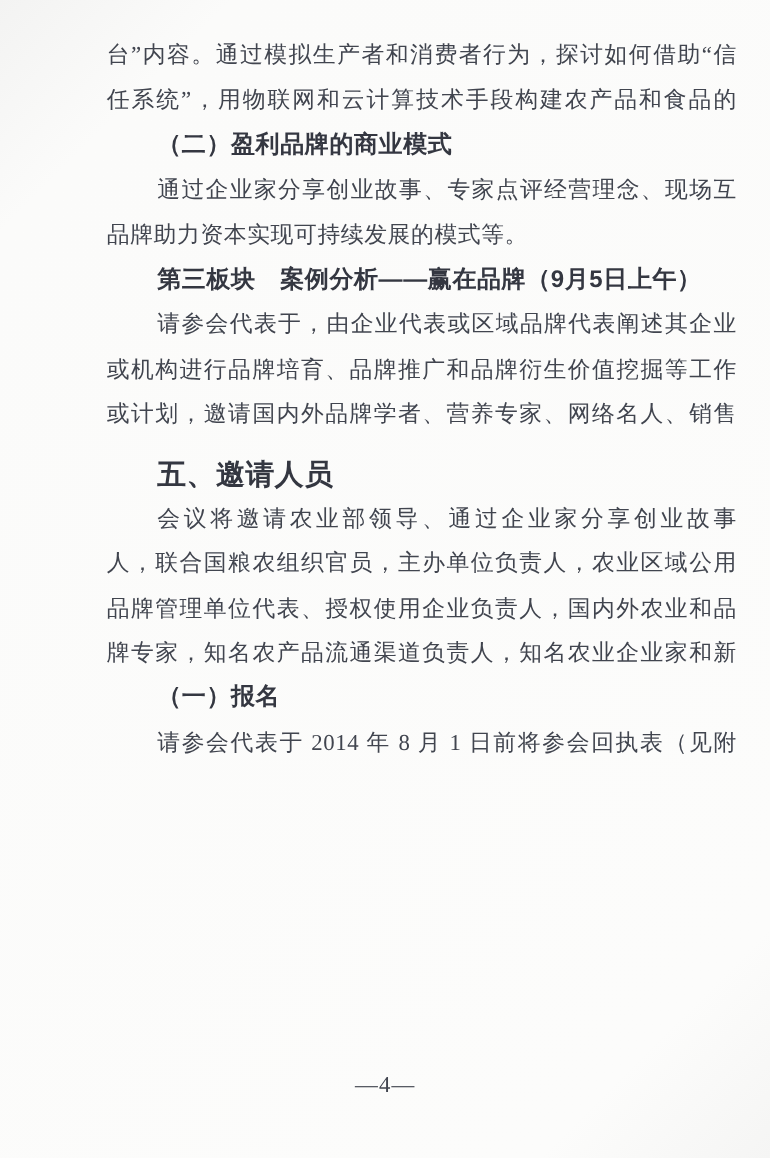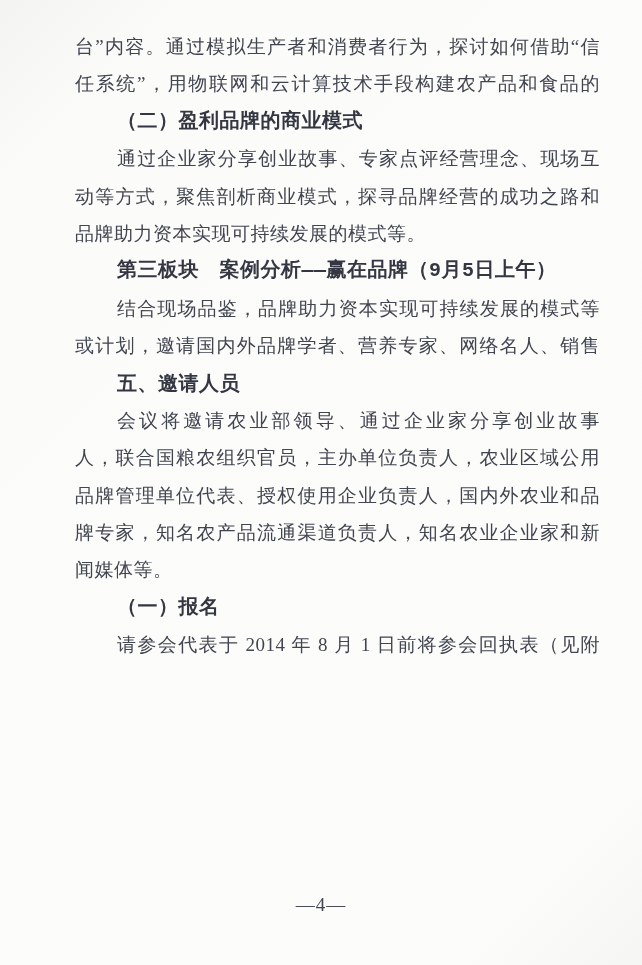--- a/index.html
+++ b/index.html
@@ -14,21 +14,21 @@
     font-family: "Liberation Serif", serif;
     overflow: hidden;
   }
   .page {
     position: absolute;
     inset: 0;
     background: linear-gradient(135deg, #f3f3f2 0%, #fbfbfa 12%, #fcfcfb 88%, #f5f5f4 100%);
   }
   .content {
     position: absolute;
-    left: 75px;
+    left: 89px;
     top: 28px;
     width: 525px;
   }
   .line {
     height: 37.4px;
     line-height: 37.4px;
     font-size: 19px;
     color: #41454f;
     letter-spacing: 0.5px;
   }
@@ -37,27 +37,28 @@
     text-align-last: justify;
     text-justify: inter-character;
   }
   .line.ind {
     text-indent: 42px;
   }
   .heading-kai {
     font-weight: bold;
     font-size: 20px;
     color: #343741;
-    font-family: Liberation Mono, monospace;
+    font-family: Liberation Sans, sans-serif;
   }
   .heading-hei {
     font-weight: bold;
-    font-size: 20px;
+    font-size: 24px;
     color: #343741;
     font-family: Liberation Sans, sans-serif;
+    margin-top: 12px;
   }
   .page-number {
     position: absolute;
     left: 0;
     width: 642px;
     top: 886px;
     height: 37px;
     line-height: 37px;
     text-align: center;
     font-size: 19px;
@@ -67,28 +68,27 @@
 </style>
 </head>
 <body>
 
 <div class="page">
   <div class="content" id="doc-content">
       <div class="line body just">台”内容。通过模拟生产者和消费者行为，探讨如何借助“信</div>
       <div class="line body just">任系统”，用物联网和云计算技术手段构建农产品和食品的</div>
       <div class="line heading-kai ind">（二）盈利品牌的商业模式</div>
       <div class="line body just ind">通过企业家分享创业故事、专家点评经营理念、现场互</div>
-      <div class="line body just">动等方式，聚焦剖析商业模式，探寻品牌经营的成功之路和</div>
       <div class="line body">品牌助力资本实现可持续发展的模式等。</div>
       <div class="line heading-kai ind">第三板块　案例分析——赢在品牌（9月5日上午）</div>
-      <div class="line body just ind">结合现场品鉴，品牌助力资本实现可持续发展的模式等</div>
+      <div class="line body just ind">请参会代表于，由企业代表或区域品牌代表阐述其企业</div>
+      <div class="line body just">或机构进行品牌培育、品牌推广和品牌衍生价值挖掘等工作</div>
       <div class="line body just">或计划，邀请国内外品牌学者、营养专家、网络名人、销售</div>
       <div class="line heading-hei ind">五、邀请人员</div>
       <div class="line body just ind">会议将邀请农业部领导、通过企业家分享创业故事</div>
       <div class="line body just">人，联合国粮农组织官员，主办单位负责人，农业区域公用</div>
       <div class="line body just">品牌管理单位代表、授权使用企业负责人，国内外农业和品</div>
       <div class="line body just">牌专家，知名农产品流通渠道负责人，知名农业企业家和新</div>
-      <div class="line body">闻媒体等。</div>
       <div class="line heading-kai ind">（一）报名</div>
       <div class="line body just ind">请参会代表于 2014 年 8 月 1 日前将参会回执表（见附</div>
     </div>
   <div class="page-number">—4—</div>
 </div>
 
 </body></html>

